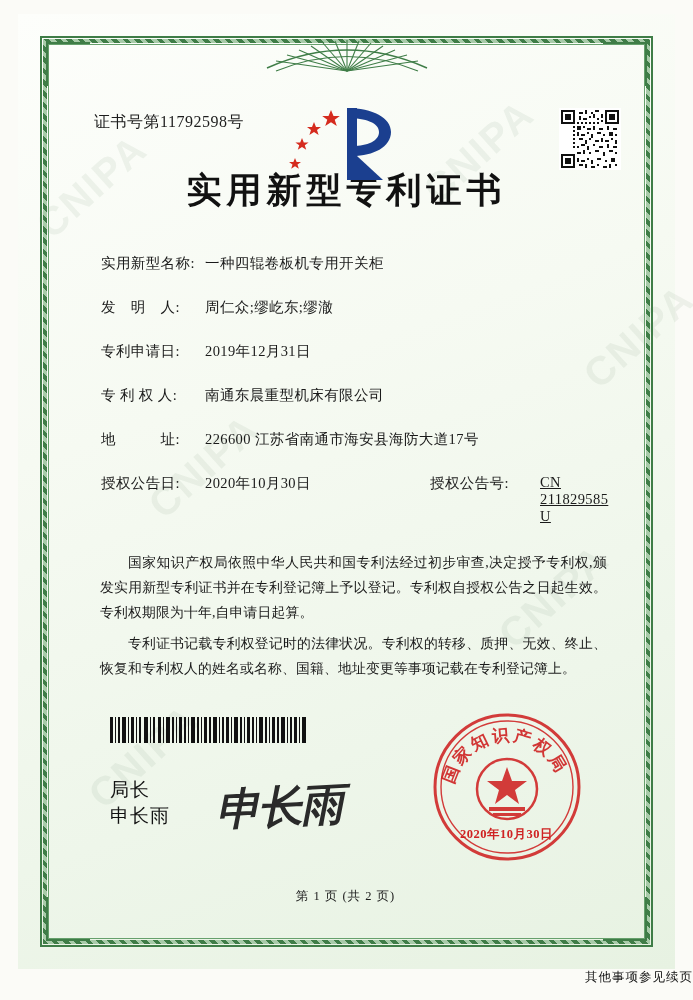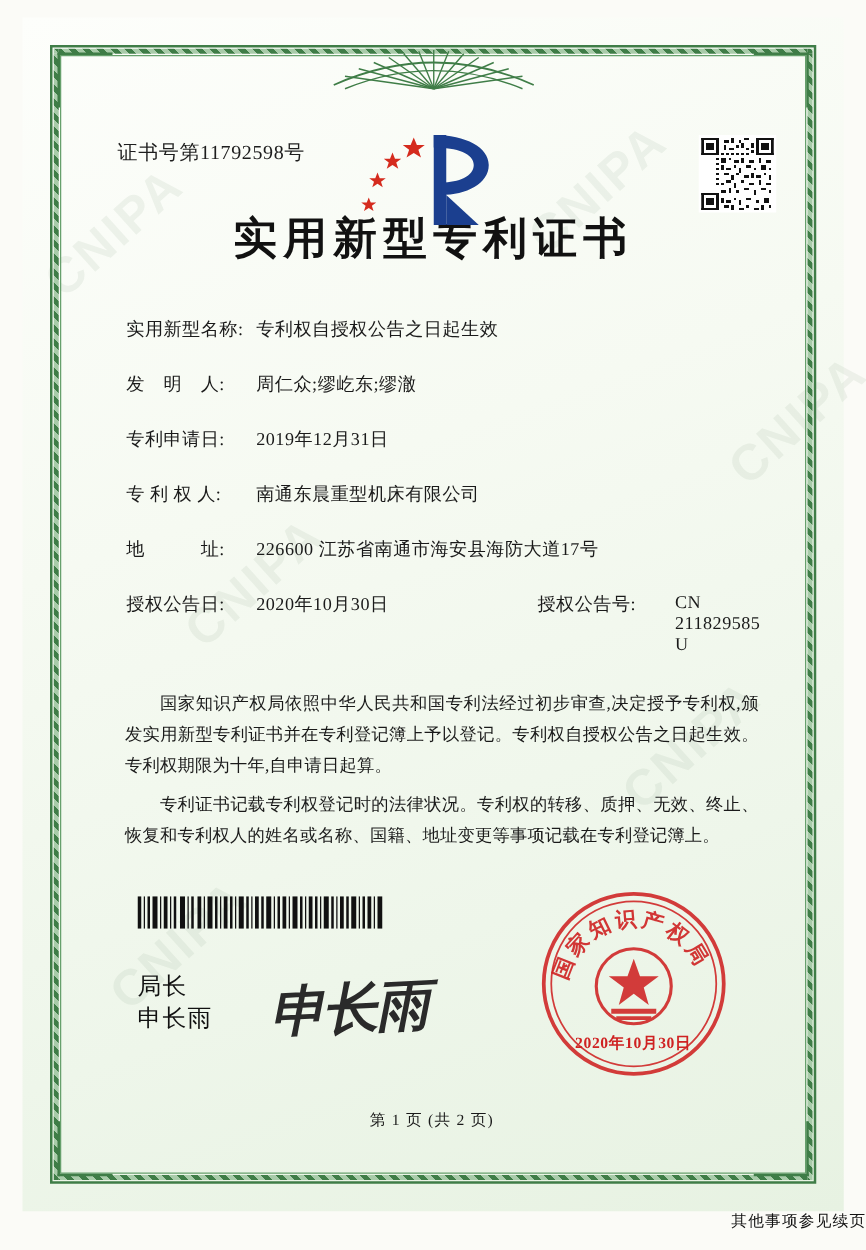--- a/index.html
+++ b/index.html
@@ -137,21 +137,21 @@
   }
   .flabel {
     flex: 0 0 104px;
     white-space: nowrap;
   }
   .fvalue { flex: 1; }
   .fvalue.num { font-family: "Liberation Serif", serif; letter-spacing: 1px; }
   .frow.two .flabel { flex: 0 0 104px; }
   .frow.two .fvalue { flex: 0 0 225px; }
   .frow.two .flabel2 { flex: 0 0 110px; white-space: nowrap; }
-  .frow.two .fvalue2 { flex: 1; }
+  .frow.two .fvalue2 { flex: 1; text-decoration: underline; }
 
   .para {
     font-size: 13.8px;
     line-height: 25px;
     color: #1a1a1a;
     text-indent: 28px;
     margin: 0 20px 6px 34px;
     text-align: justify;
     letter-spacing: 0.2px;
   }
@@ -387,21 +387,21 @@
         </g>
       </svg>
     </div>
 
     <div class="title">实用新型专利证书</div>
 
     <div class="fields">
 
       <div class="frow">
         <span class="flabel">实用新型名称:</span>
-        <span class="fvalue">专利权自授权公告之日起生效</span>
+        <span class="fvalue">一种四辊卷板机专用开关柜</span>
       </div>
 
       <div class="frow">
         <span class="flabel">发　明　人:</span>
         <span class="fvalue">周仁众;缪屹东;缪澈</span>
       </div>
 
 
       <div class="frow">
         <span class="flabel">专利申请日:</span>

